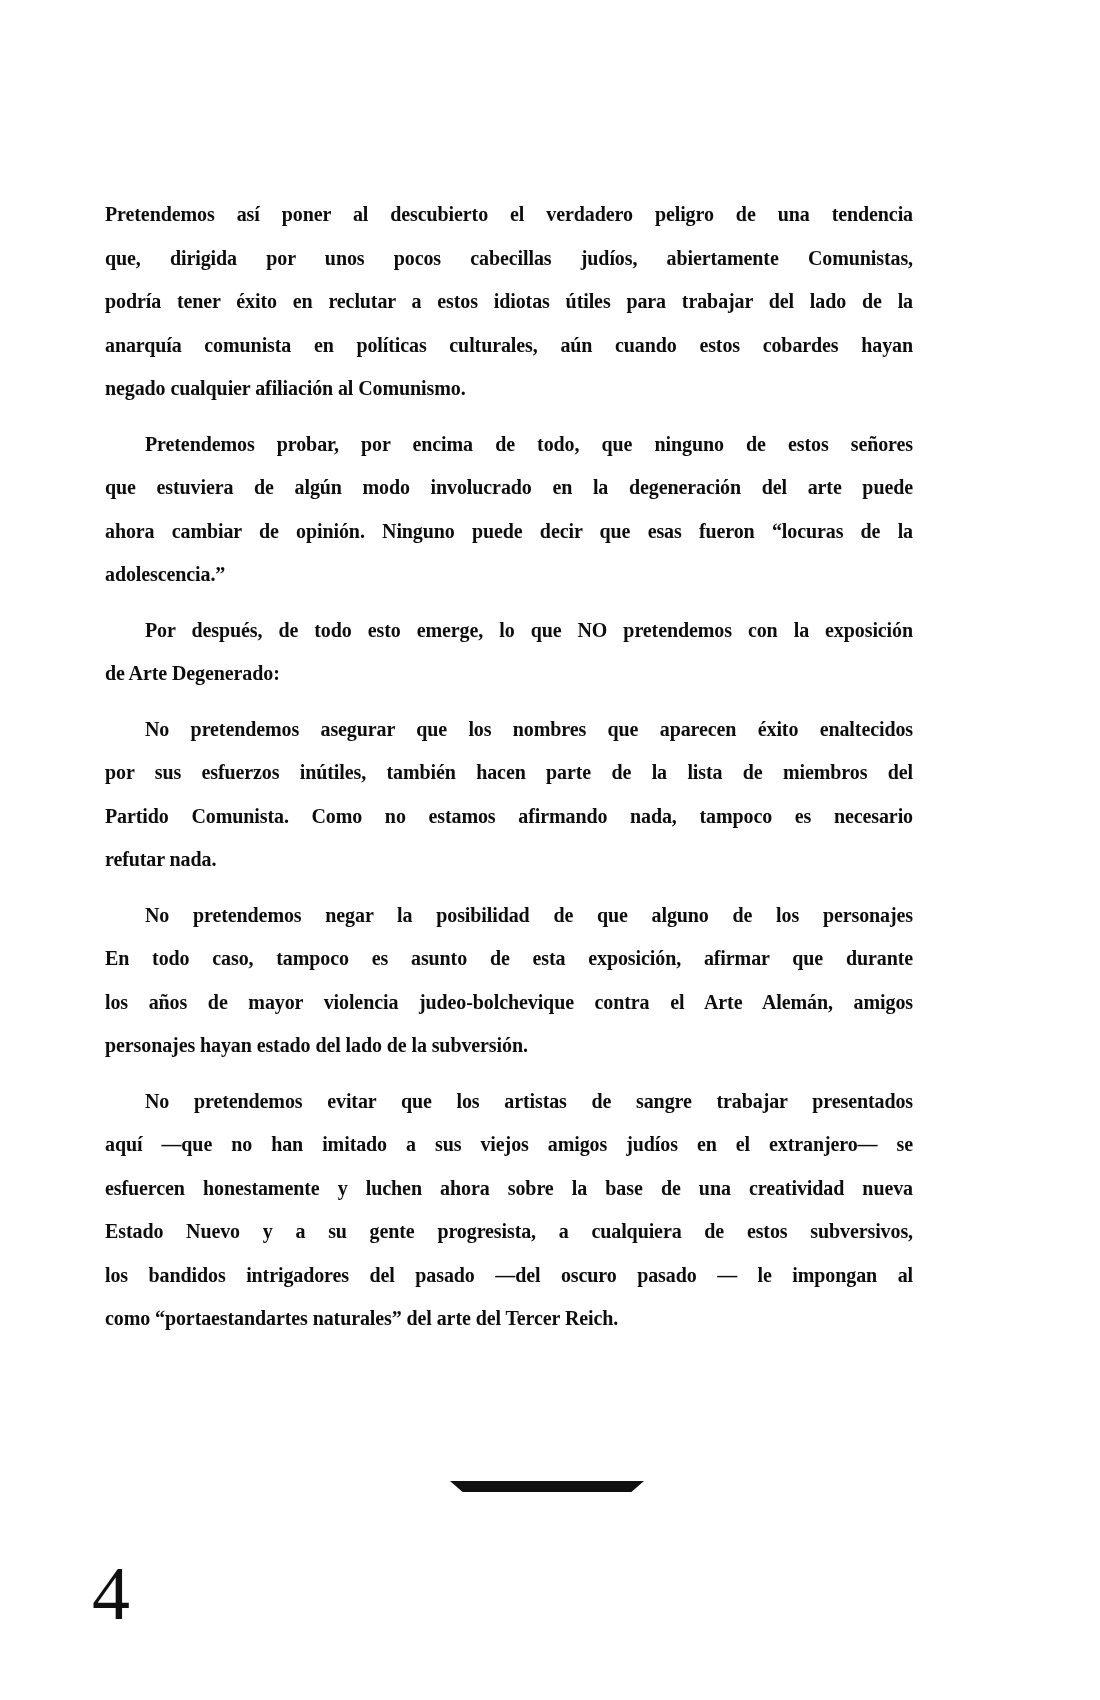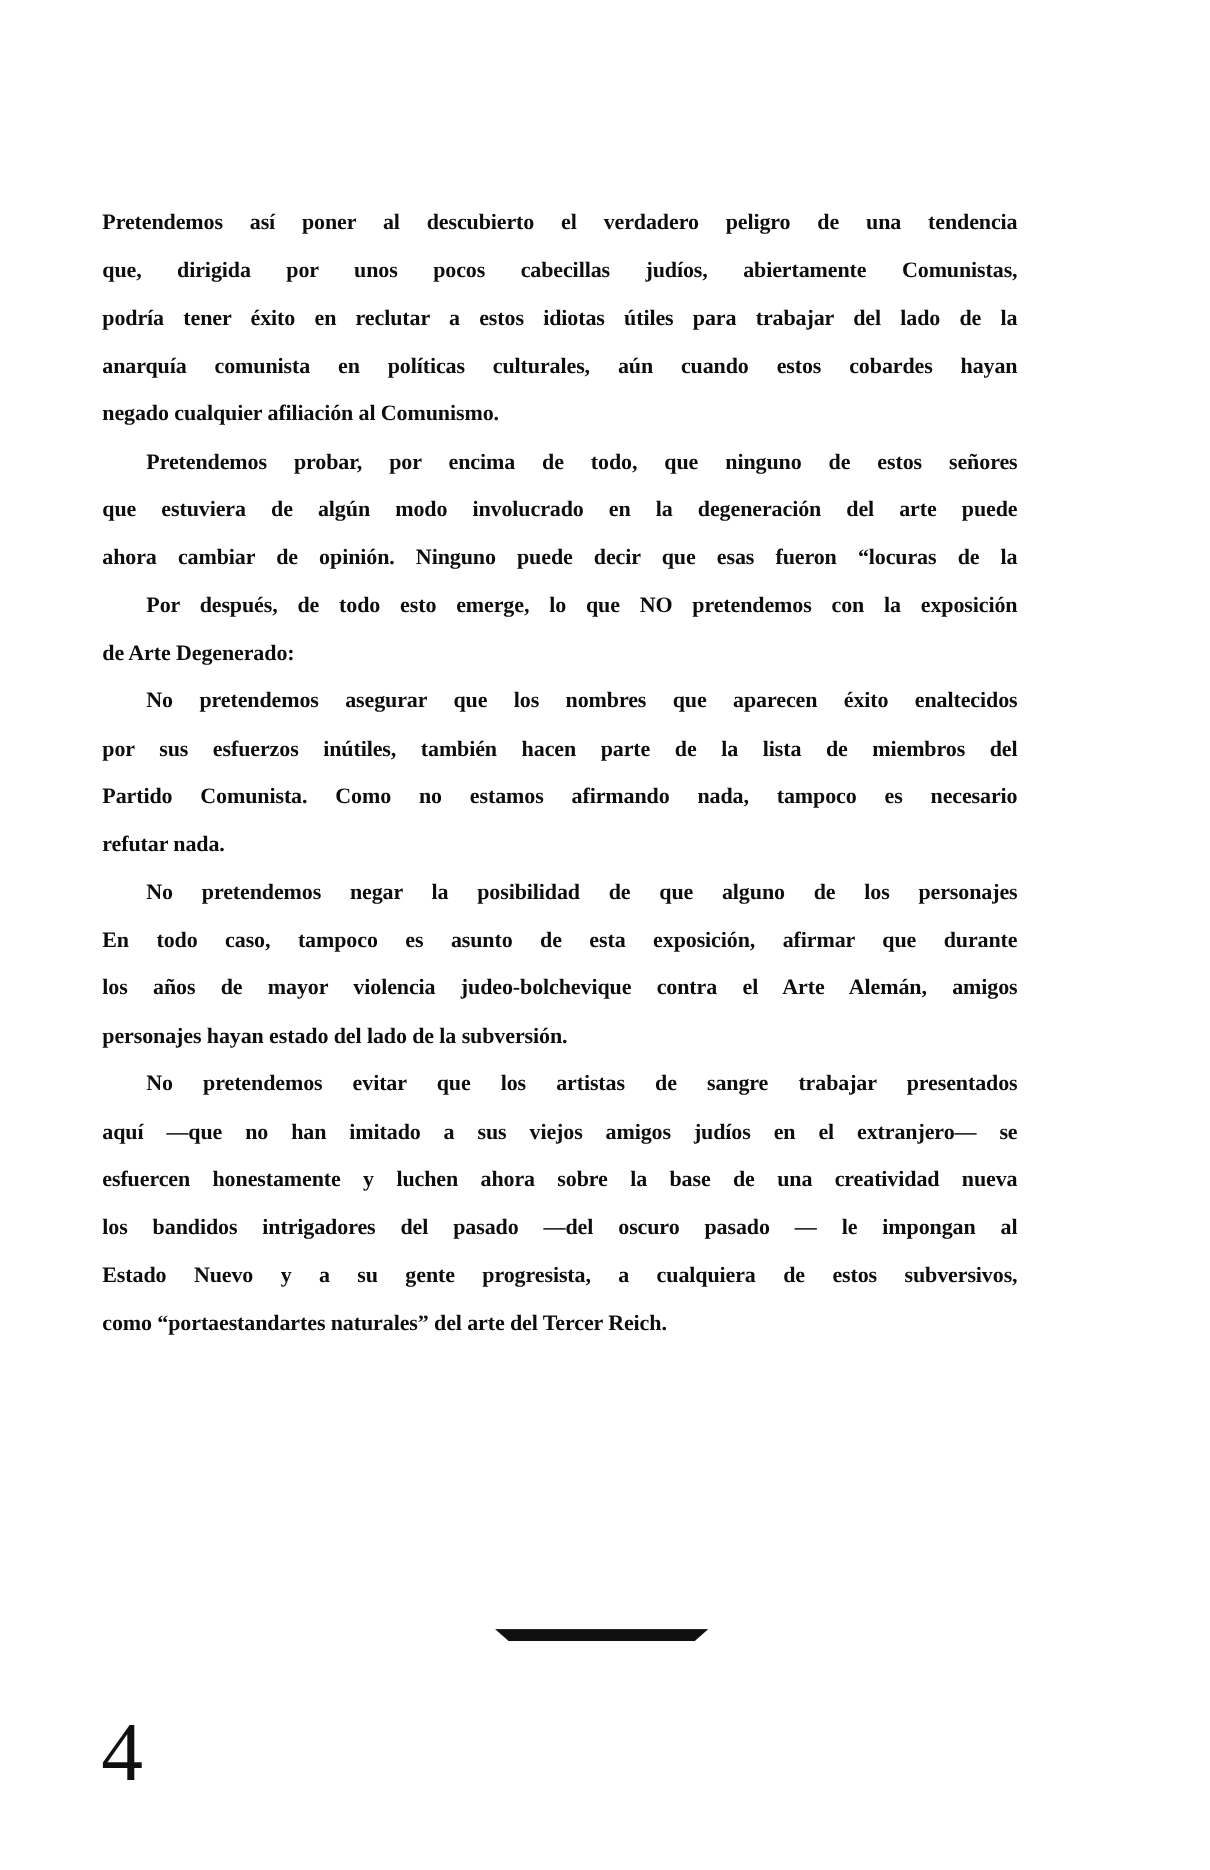--- a/index.html
+++ b/index.html
@@ -16,21 +16,21 @@
   .text-block {
     position: absolute;
     left: 93px;
     top: 181px;
     width: 832px;
     font-size: 20px;
     font-weight: bold;
     line-height: 43.5px;
     letter-spacing: -0.1px;
   }
-  .para { margin: 0; padding: 0; }
+  .para { margin: 12px; padding: 0; }
   .line {
     text-align: justify;
     text-align-last: justify;
     hyphens: none;
   }
   .line.indent { text-indent: 40px; }
   .line.para-last { text-align-last: left; }
   .divider {
     position: absolute;
     left: 450px;
@@ -59,20 +59,21 @@
         <div class="line">Pretendemos así poner al descubierto el verdadero peligro de una tendencia</div>
         <div class="line">que, dirigida por unos pocos cabecillas judíos, abiertamente Comunistas,</div>
         <div class="line">podría tener éxito en reclutar a estos idiotas útiles para trabajar del lado de la</div>
         <div class="line">anarquía comunista en políticas culturales, aún cuando estos cobardes hayan</div>
         <div class="line para-last">negado cualquier afiliación al Comunismo.</div>
       </div>
       <div class="para">
         <div class="line indent">Pretendemos probar, por encima de todo, que ninguno de estos señores</div>
         <div class="line">que estuviera de algún modo involucrado en la degeneración del arte puede</div>
         <div class="line">ahora cambiar de opinión. Ninguno puede decir que esas fueron “locuras de la</div>
+        <div class="line para-last">adolescencia.”</div>
       </div>
       <div class="para">
         <div class="line indent">Por después, de todo esto emerge, lo que NO pretendemos con la exposición</div>
         <div class="line para-last">de Arte Degenerado:</div>
       </div>
       <div class="para">
         <div class="line indent">No pretendemos asegurar que los nombres que aparecen éxito enaltecidos</div>
         <div class="line">por sus esfuerzos inútiles, también hacen parte de la lista de miembros del</div>
         <div class="line">Partido Comunista. Como no estamos afirmando nada, tampoco es necesario</div>
         <div class="line para-last">refutar nada.</div>
@@ -80,20 +81,20 @@
       <div class="para">
         <div class="line indent">No pretendemos negar la posibilidad de que alguno de los personajes</div>
         <div class="line">En todo caso, tampoco es asunto de esta exposición, afirmar que durante</div>
         <div class="line">los años de mayor violencia judeo-bolchevique contra el Arte Alemán, amigos</div>
         <div class="line para-last">personajes hayan estado del lado de la subversión.</div>
       </div>
       <div class="para">
         <div class="line indent">No pretendemos evitar que los artistas de sangre trabajar presentados</div>
         <div class="line">aquí —que no han imitado a sus viejos amigos judíos en el extranjero— se</div>
         <div class="line">esfuercen honestamente y luchen ahora sobre la base de una creatividad nueva</div>
+        <div class="line">Estado Nuevo y a su gente progresista, a cualquiera de estos subversivos,</div>
         <div class="line">los bandidos intrigadores del pasado —del oscuro pasado — le impongan al</div>
-        <div class="line">Estado Nuevo y a su gente progresista, a cualquiera de estos subversivos,</div>
         <div class="line para-last">como “portaestandartes naturales” del arte del Tercer Reich.</div>
       </div>
     </div>
   <div class="divider"></div>
   <div class="page-number">4</div>
 </div>
 
 </body></html>

